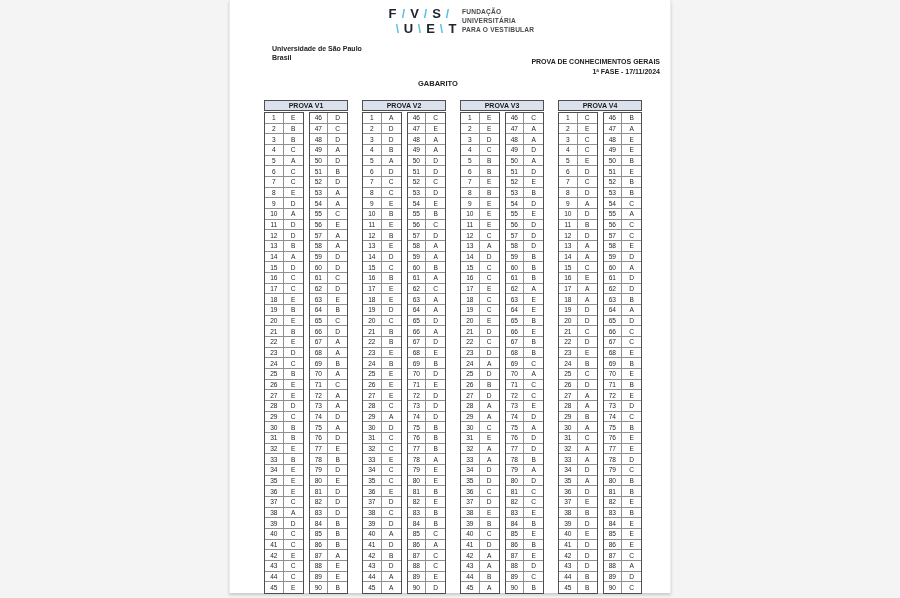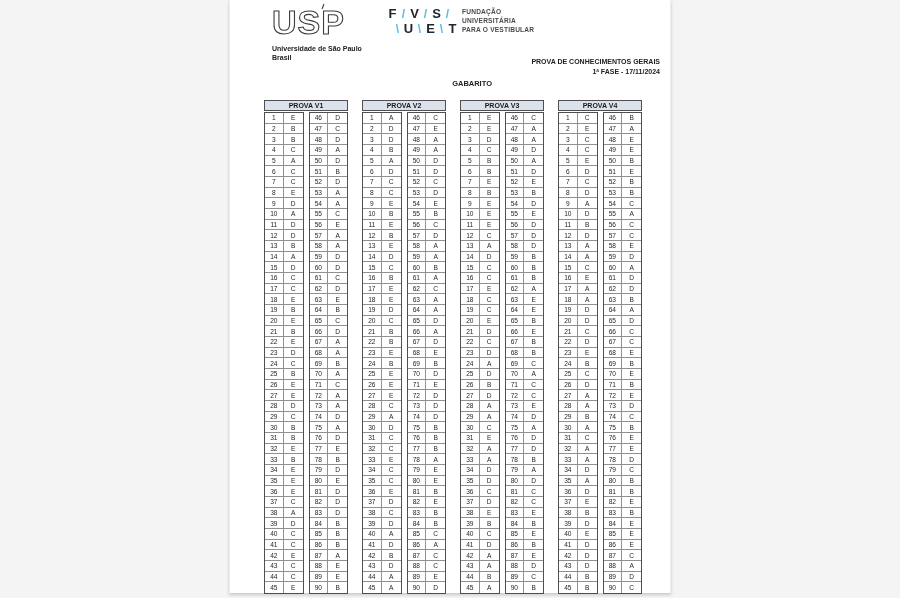--- a/index.html
+++ b/index.html
@@ -20,21 +20,21 @@
   
   .usp-logo { position:absolute; left:40px; top:3px; width:78px; height:40px; }
   .usp-inst { position:absolute; left:42px; top:44px; font-size:7px; font-weight:bold; color:#222; line-height:9px; white-space:nowrap; }
   .fuvest-logo { position:absolute; left:156px; top:6px; width:76px; height:30px; }
   .fuvest-row { display:flex; align-items:center; height:15px; font-weight:bold; font-size:13px; color:#20242e; }
   .fuvest-row .lt { width:13px; text-align:center; }
   .fuvest-row .sl { width:9px; text-align:center; color:#54bfe6; font-size:12px; }
   .fuvest-row.r2 { padding-left:7px; }
   .fuvest-name { position:absolute; left:232px; top:7px; font-size:6.6px; font-weight:bold; color:#4a4a4a; line-height:9px; letter-spacing:0.2px; }
   .exam-head { position:absolute; right:10px; top:57px; text-align:right; font-size:7px; font-weight:bold; color:#222; line-height:10px; }
-  .gabarito { position:absolute; left:188px; top:79px; width:74px; text-align:right; font-size:7.5px; font-weight:bold; color:#222; }
+  .gabarito { position:absolute; left:188px; top:79px; width:74px; text-align:left; font-size:7.5px; font-weight:bold; color:#222; }
   
   .tables-row {
     position:absolute; left:34px; top:100px; width:378px; height:494px;
     display:flex; gap:14px;
   }
   .gtable { width:84px; display:flex; flex-direction:column; }
   .gtable-header {
     height:11px; flex:0 0 11px;
     background:#dce2ed;
     border:1px solid #4f4f4f;
@@ -55,26 +55,20 @@
     border-bottom:1px solid #909090;
   }
   .cell.num { border-right:1px solid #909090; }
   .cell.last { border-bottom:none; }
 </style>
 </head>
 <body>
 
 <div class="page">
 
-  <div class="usp-logo">
-    <svg width="78" height="40" viewBox="0 0 78 40">
-      <text x="2" y="31" font-family="Liberation Sans, sans-serif" font-size="34" font-weight="bold" fill="none" stroke="#3c3c3c" stroke-width="1.1" letter-spacing="1">USP</text>
-      <path d="M52,6 l2,-5" stroke="#3c3c3c" stroke-width="1.1" fill="none"></path>
-    </svg>
-  </div>
   <div class="usp-inst">
     <div>Universidade de São Paulo</div>
     <div>Brasil</div>
   </div>
 
   <div class="fuvest-logo">
     <div class="fuvest-row">
       <span class="lt">F</span>
       <span class="sl">/</span>
       <span class="lt">V</span>

